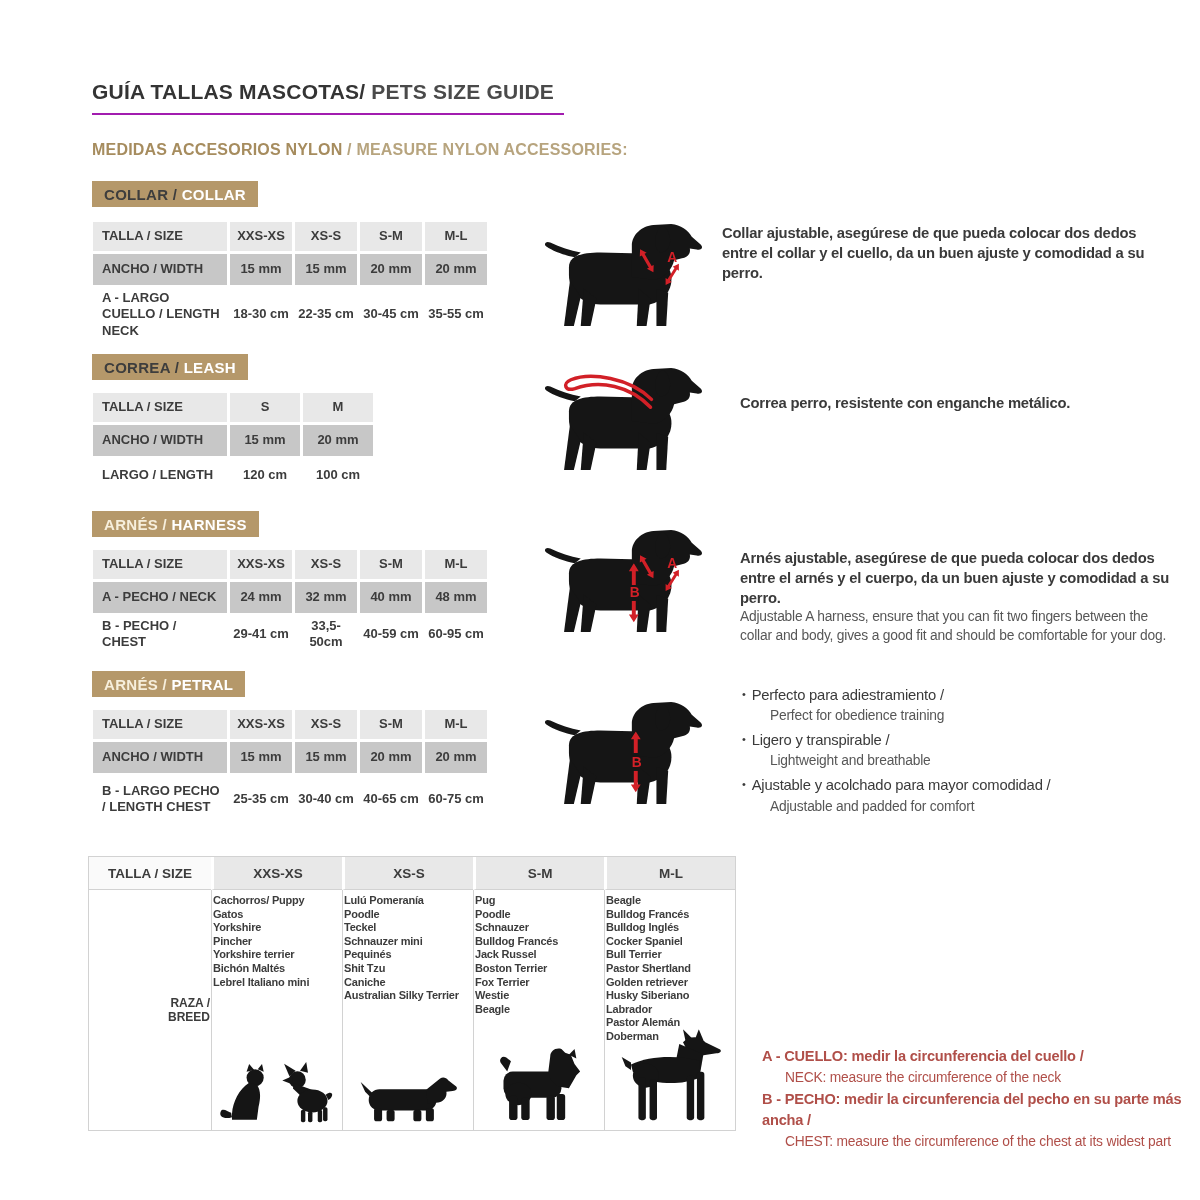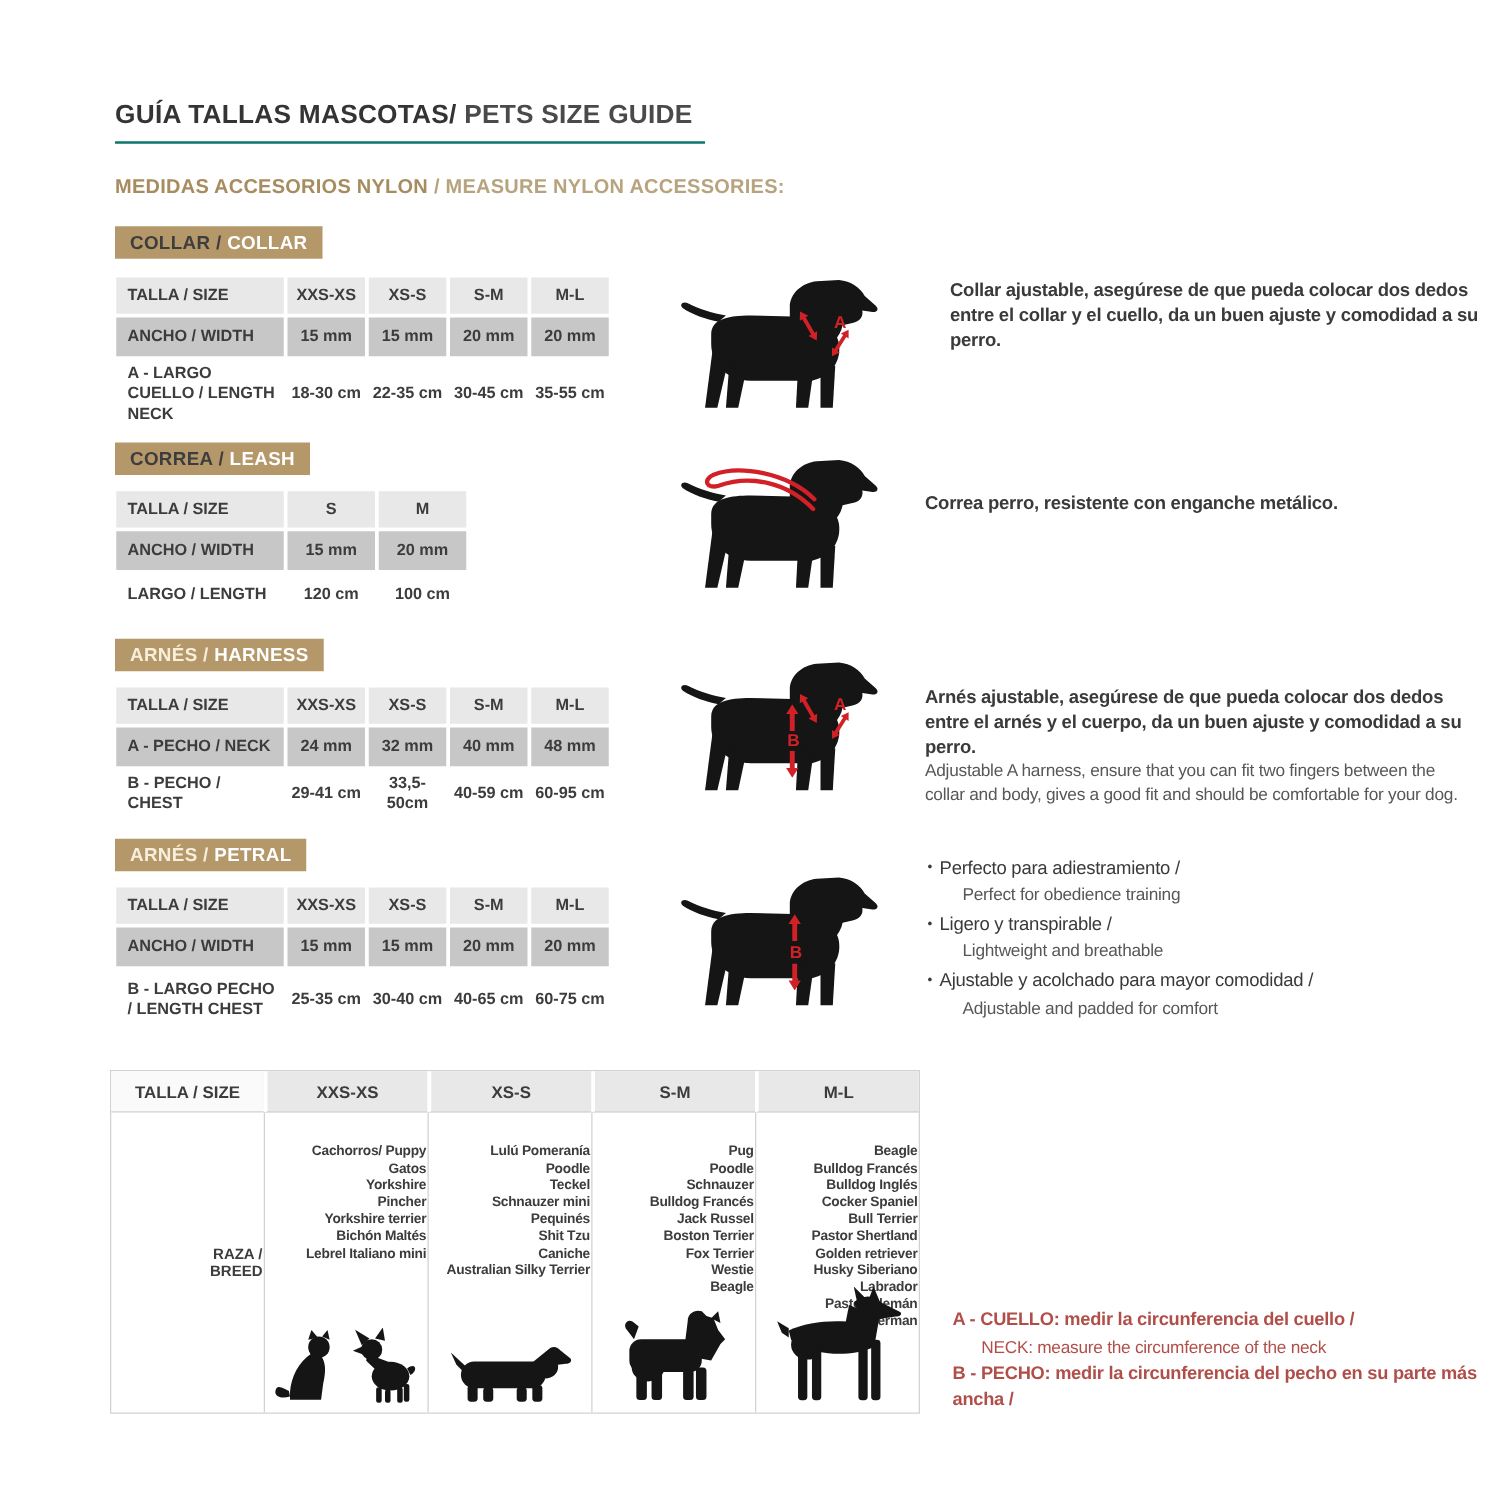--- a/index.html
+++ b/index.html
@@ -1,21 +1,21 @@
 <!DOCTYPE html>
 <html style="--gold: #b5986a; --dark: #3f3f3f; --row_light: #e8e8e8; --row_mid: #c7c7c7; --red: #d22027; --red_text: #b04f49;"><head>
 <meta charset="utf-8">
 <style>
   html,body{margin:0;padding:0}
   body{width:1200px;height:1200px;background:#fff;position:relative;
        font-family:"Liberation Sans",sans-serif;color:var(--dark);overflow:hidden}
   .abs{position:absolute}
 
   
-  .title{display:inline-block;border-bottom:2px solid #0f766e;padding:0 10px 9px 0;
+  .title{display:inline-block;border-bottom:2px solid #a21caf;padding:0 10px 9px 0;
          font-size:21px;letter-spacing:.2px;white-space:nowrap}
   .title .t-es{font-weight:bold;color:#343434}
   .title .t-en{font-weight:bold;color:#4a4a4a}
   .subtitle{font-size:16px;white-space:nowrap;letter-spacing:.2px}
   .subtitle .s-es{font-weight:bold;color:#a68c5e}
   .subtitle .s-en{font-weight:bold;color:#b7a47e}
 
   
   .banner{background:var(--gold);padding:5px 12px 4px;font-size:15px;font-weight:bold;
           white-space:nowrap;display:inline-block;letter-spacing:.3px}
@@ -46,21 +46,21 @@
   
   table.btable{border-collapse:separate;border-spacing:0;table-layout:fixed;
                border:1px solid #d2d2d2;font-weight:bold;color:#3c3c3c}
   table.btable td{vertical-align:top;position:relative}
   tr.bh td{height:30px;text-align:center;vertical-align:middle;font-size:13.5px;
            border-bottom:1px solid #d2d2d2;background:var(--row_light)}
   tr.bh td.bh-lbl{background:#fafafa}
   tr.bh td + td{border-left:3px solid #fff}
   tr.bb td + td{border-left:1px solid #d2d2d2}
   tr.bb td.bb-lbl{vertical-align:middle;text-align:right;font-size:12px;white-space:pre-line}
-  .blist{font-size:11px;line-height:13.6px;text-align:right;padding-top:24px;letter-spacing:-.2px}
+  .blist{font-size:11px;line-height:13.6px;text-align:left;padding-top:3px;letter-spacing:-.2px}
   .animals{position:absolute;left:0;right:0;bottom:6px;display:flex;gap:10px;
            justify-content:center;align-items:flex-end}
 
   
   .notes{line-height:1.5;letter-spacing:-.2px;color:var(--red_text)}
   .notes .es{font-weight:bold;font-size:14.6px}
   .notes .en{font-size:13.8px;margin-left:23px}
 
   
   .ink{fill:#151515}
@@ -193,21 +193,21 @@
   </tbody>
 </table>
 <svg class="abs" style="left:538px;top:220px" width="170" height="113" viewBox="0 0 170 115">
   <use href="#sym-dog" class="ink"></use>
   <g>
     <use href="#sym-dbl" width="12" height="36" class="red-fill" transform="translate(106,26) rotate(-30 6 18) scale(0.8)"></use>
     <text x="130" y="43" class="red-fill arrow-label">A</text>
     <use href="#sym-dbl" width="12" height="36" class="red-fill" transform="translate(128,42) rotate(32 6 18) scale(0.75)"></use>
   </g>
 </svg>
-<div class="desc abs" style="left:760px;top:224px;width:434px">
+<div class="desc abs" style="left:722px;top:224px;width:434px">
   <div class="es">Collar ajustable, asegúrese de que pueda colocar dos dedos entre el collar y el cuello, da un buen ajuste y comodidad a su perro.</div>
 </div>
 
 <div class="abs banner" style="left:92px;top:354px">
   <span class="b-es">CORREA /</span>
   <span class="b-en">LEASH</span>
 </div>
 <table class="spec abs" style="left:90px;top:390px">
   <colgroup>
       <col style="width:134px">
@@ -441,13 +441,14 @@
       </div>
     </td>
   </tr>
   </tbody>
 </table>
 
 <div class="notes abs" style="left:762px;top:1046px;width:432px">
   <div class="es">A - CUELLO: medir la circunferencia del cuello /</div>
   <div class="en">NECK: measure the circumference of the neck</div>
   <div class="es">B - PECHO: medir la circunferencia del pecho en su parte más ancha /</div>
+  <div class="en">CHEST: measure the circumference of the chest at its widest part</div>
 </div>
 
 </body></html>

